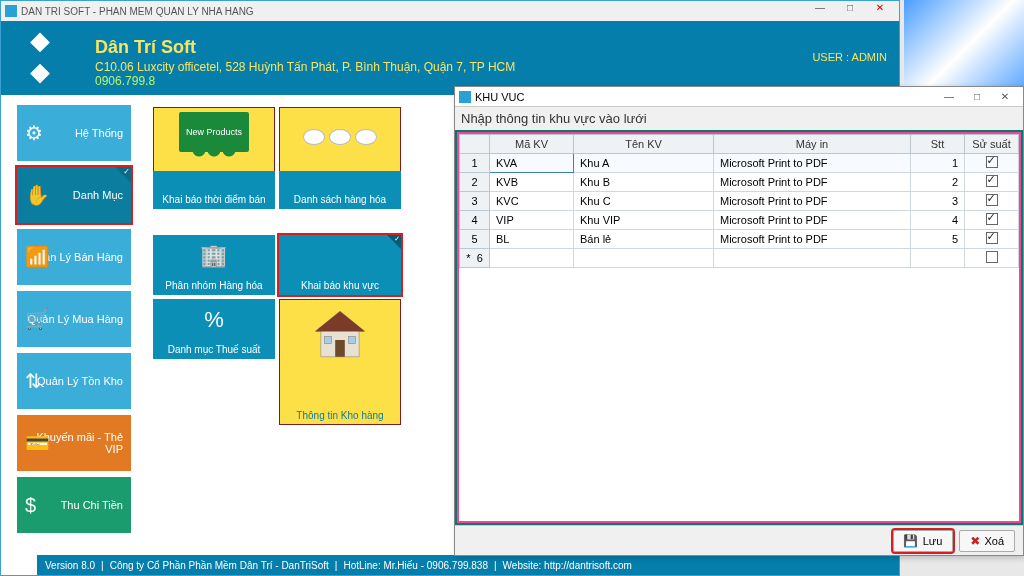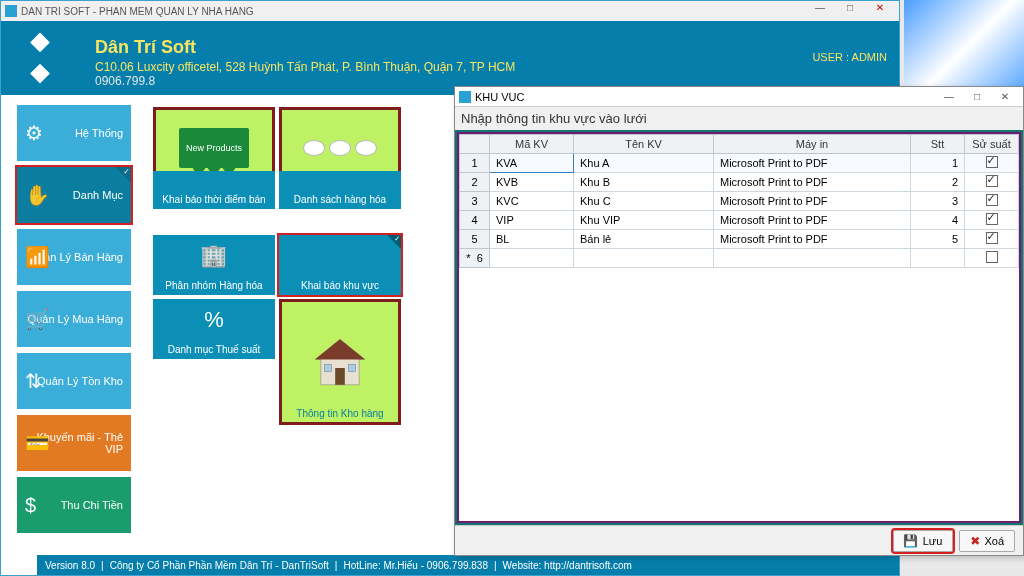--- a/index.html
+++ b/index.html
@@ -18,42 +18,42 @@
   
   .header-band { height: 74px; background: #057eac; color: #fff; display: flex; align-items: center; padding: 4px 10px 4px 4px; position: relative; }
   .logo-box { width: 70px; height: 66px; margin-right: 20px; display: flex; align-items: center; justify-content: center; }
   .logo-sq { width: 40px; height: 40px; transform: rotate(45deg); position: relative; }
   .logo-sq::before, .logo-sq::after { content: ""; position: absolute; background: #fff; }
   .logo-sq::before { width: 14px; height: 14px; top: 2px; left: 2px; }
   .logo-sq::after { width: 14px; height: 14px; bottom: 2px; right: 2px; }
   .header-text { flex: 1; text-align: left; margin-top: 8px; }
   .header-text h1 { font-size: 18px; font-weight: bold; color: #f7e463; margin-bottom: 2px; }
   .header-text .addr { font-size: 12px; color: #f7e463; }
-  .header-text .phone { font-size: 12px; color: #e5e5e5; }
+  .header-text .phone { font-size: 12px; color: #bef264; }
   .user-info { position: absolute; right: 12px; top: 30px; color: #f7e463; font-size: 11px; }
   
   .body-area { display: flex; height: calc(100% - 94px - 20px); }
   
   
   .left-nav { width: 142px; padding: 10px 12px 10px 16px; display: flex; flex-direction: column; gap: 6px; background: #fff; }
   .nav-tile { height: 56px; color: #fff; padding: 6px 8px; display: flex; flex-direction: column; justify-content: center; align-items: flex-end; font-size: 11px; text-align: right; position: relative; cursor: pointer; }
   .nav-tile .nicon { position: absolute; left: 8px; top: 50%; transform: translateY(-50%); font-size: 20px; color: rgba(255,255,255,0.95); }
   .nav-tile.blue { background: #3aaed9; }
   .nav-tile.teal { background: #0b7e9f; }
   .nav-tile.orange { background: #e27a23; }
   .nav-tile.green { background: #1a9c6e; }
   .nav-tile.selected { outline: 2px solid #d42020; outline-offset: 0; }
   .corner-check { position: absolute; top: 0; right: 0; width: 0; height: 0; border-left: 16px solid transparent; border-top: 16px solid #0a6b87; }
   .corner-check::after { content: "✓"; position: absolute; top: -16px; right: 1px; font-size: 8px; color: #fff; }
   
   
   .center-grid { flex: 1; padding: 12px 10px; display: grid; grid-template-columns: 122px 122px; grid-auto-rows: 60px; gap: 4px 4px; align-content: start; justify-content: start; }
   .center-grid .t2 { grid-row: span 1; height: 82px; }
   .tile { background: #0b8fb7; color: #fff; font-size: 10px; display: flex; align-items: flex-end; justify-content: center; padding: 4px; text-align: center; position: relative; cursor: pointer; }
-  .tile.img { align-items: center; background: #bef264; border: 3px solid #7f1d1d; }
+  .tile.img { align-items: flex-start; background: #fde047; border: 1px solid #7f1d1d; }
   .tile.img .imglbl { position: absolute; bottom: 3px; left: 0; right: 0; font-size: 10px; color: #0b7e9f; text-align: center; }
   .tile.selected { outline: 2px solid #d42020; }
   .tile .bigicon { position: absolute; top: 8px; left: 0; right: 0; text-align: center; font-size: 22px; }
   .tile .corner-check2 { position: absolute; top: 0; right: 0; width: 0; height: 0; border-left: 14px solid transparent; border-top: 14px solid #075a73; }
   .tile .corner-check2::after { content: "✓"; position: absolute; top: -14px; right: 1px; font-size: 7px; color: #fff; }
   
   .new-products-banner { width: 70px; height: 40px; background: #1a8a3a; color: #fff; font-size: 9px; display: flex; align-items: center; justify-content: center; border-radius: 2px; position: relative; }
   .new-products-banner::after { content: ""; position: absolute; bottom: -18px; left: 10px; width: 50px; height: 20px; background: radial-gradient(circle at 10px 0, #1a8a3a 6px, transparent 7px), radial-gradient(circle at 25px 0, #1a8a3a 6px, transparent 7px), radial-gradient(circle at 40px 0, #1a8a3a 6px, transparent 7px); }
   .tables-img { width: 90px; height: 50px; display: flex; align-items: center; justify-content: center; }
   .tables-img .tb { width: 22px; height: 16px; background: #fff; border: 1px solid #bbb; border-radius: 50%; margin: 0 2px; position: relative; }
@@ -64,21 +64,21 @@
   .footer span { margin-right: 6px; }
   
   
   .modal { position: absolute; top: 86px; left: 454px; width: 570px; height: 470px; background: #0f766e; border: 1px solid #888; z-index: 10; display: flex; flex-direction: column; box-shadow: 2px 2px 6px rgba(0,0,0,0.2); }
   .modal .mtitle { height: 20px; display: flex; align-items: center; font-size: 11px; padding: 0 4px; background: #fff; border-bottom: 1px solid #ccc; }
   .modal .mtitle .ico { width: 12px; height: 12px; background: #2aa1d3; margin-right: 4px; }
   .modal .mtitle .mcontrols { margin-left: auto; display: flex; }
   .modal .mtitle .mctrl { width: 28px; text-align: center; font-size: 10px; cursor: pointer; color: #555; }
   .modal .hint { font-size: 13px; padding: 4px 6px; color: #333; background: #f0f0f0; }
   
-  .grid-wrap { flex: 1; margin: 2px; border: 2px solid #701a75; background: #fff; overflow: hidden; display: flex; flex-direction: column; }
+  .grid-wrap { flex: 1; margin: 2px; border: 2px solid #ec4899; background: #fff; overflow: hidden; display: flex; flex-direction: column; }
   table.datagrid { width: 100%; border-collapse: collapse; font-size: 11px; }
   table.datagrid th { background: #eef2f5; border: 1px solid #bcc7d0; padding: 3px 6px; font-weight: normal; color: #333; text-align: center; }
   table.datagrid td { border: 1px solid #cfd8df; padding: 2px 6px; height: 18px; }
   table.datagrid td.rownum { background: #eef2f5; text-align: center; width: 30px; border: 1px solid #bcc7d0; }
   table.datagrid td.c-right { text-align: right; }
   table.datagrid td.c-center { text-align: center; }
   .chk { width: 12px; height: 12px; border: 1px solid #666; display: inline-block; position: relative; }
   .chk.on::after { content: "✓"; position: absolute; top: -3px; left: 0; font-size: 11px; color: #222; }
   tr.selrow td { background: #f7faff; }
   tr.selrow td:first-child { background: #eef2f5; }

